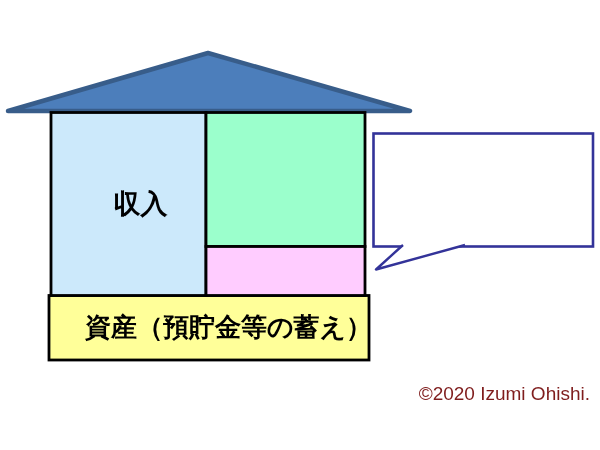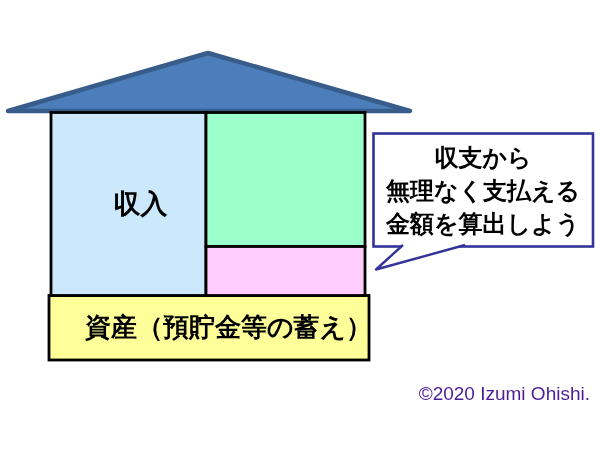--- a/index.html
+++ b/index.html
@@ -37,21 +37,21 @@
     font-size: 24px;
     line-height: 33px;
     color: #000000;
     text-align: center;
   }
   .copyright {
     position: absolute;
     top: 383px;
     right: 10px;
     font-size: 19px;
-    color: #4c1d95;
+    color: #7f1d1d;
     font-weight: normal;
   }
 </style>
 </head>
 <body>
 
 <div class="canvas">
 
   <svg width="600" height="450" viewBox="0 0 600 450">
 
@@ -69,21 +69,16 @@
 
     <path d="M403,245 L376,269.5 L465,245" stroke-width="2.4" stroke-linejoin="round" fill="#FFFFFF" stroke="#333399"></path>
   </svg>
 
   <div class="lbl lbl-income">収入</div>
 
 
 
   <div class="lbl lbl-asset">資産（預貯金等の蓄え）</div>
 
-  <div class="bubble-text">
-    <span>収支から</span>
-    <span>無理なく支払える</span>
-    <span>金額を算出しよう</span>
-  </div>
 
   <div class="copyright">©2020  Izumi Ohishi.</div>
 
 </div>
 
 </body></html>

